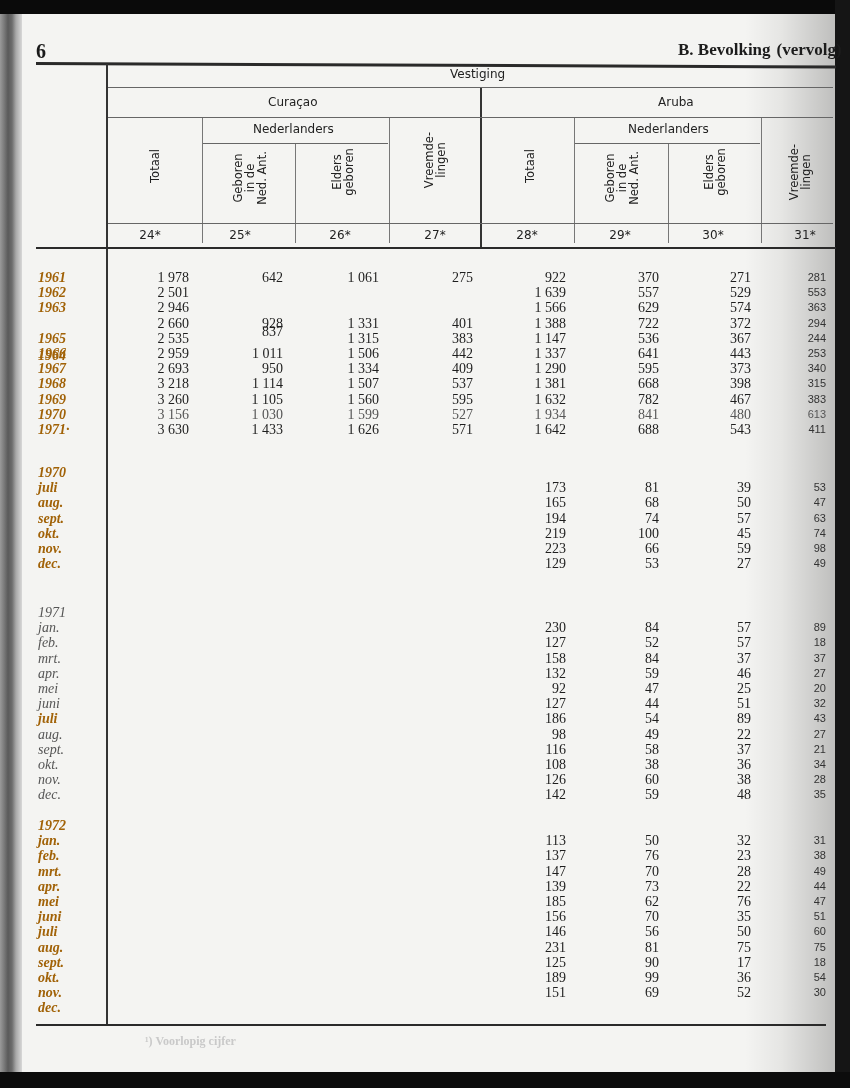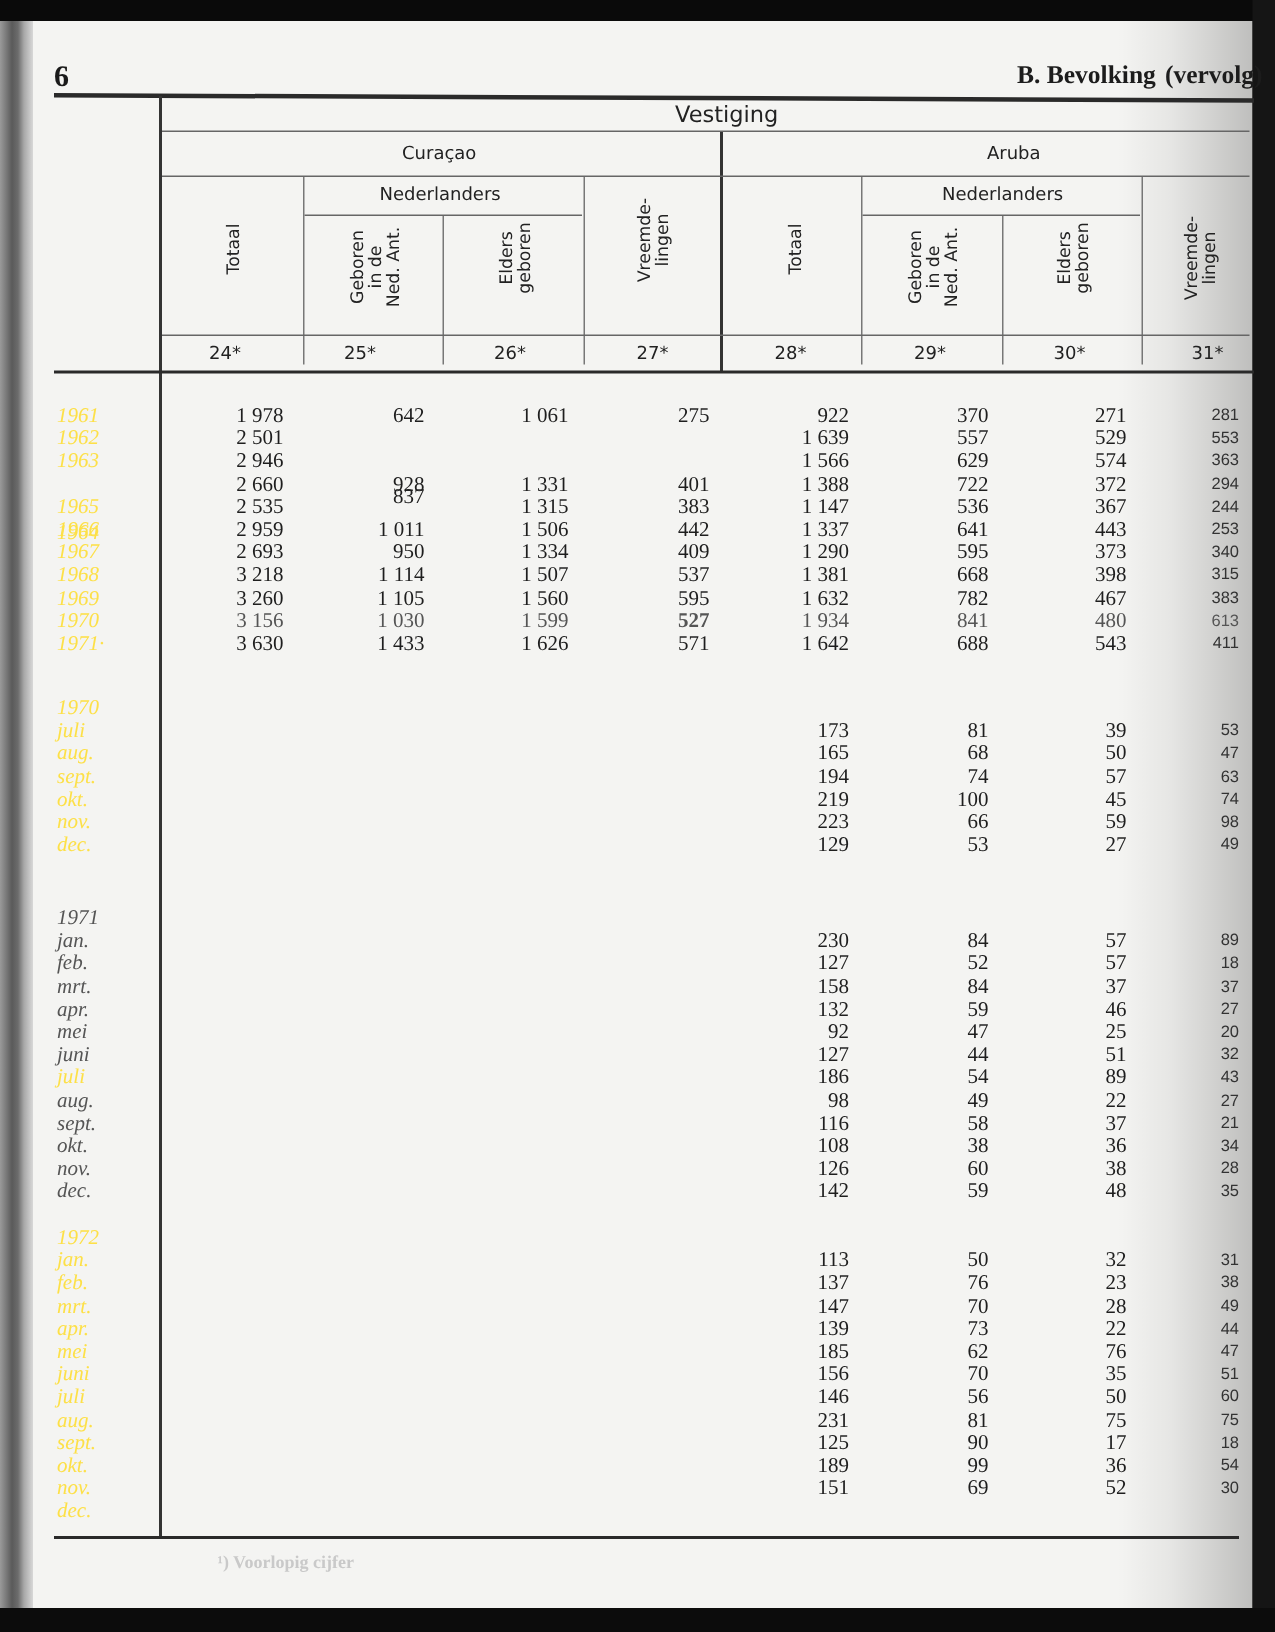--- a/index.html
+++ b/index.html
@@ -21,21 +21,21 @@
   .rule-bot{position:absolute;left:36px;top:1024px;width:790px;height:2px;background:#2a2a2a;}
   .stub-line{position:absolute;left:106px;top:64px;width:2px;height:962px;background:#333;}
 
   .hdr{position:absolute;font-family:"DejaVu Sans",sans-serif;color:#222;font-size:12px;}
   .hline{position:absolute;height:1px;background:#666;}
   .vline{position:absolute;width:1px;background:#777;}
   .vline.dark{width:2px;background:#333;}
   .rot{position:absolute;transform:rotate(-90deg);transform-origin:center;text-align:center;font-family:"DejaVu Sans",sans-serif;font-size:11.5px;line-height:12px;color:#222;white-space:pre;}
   .colnum{position:absolute;top:228px;font-family:"DejaVu Sans",sans-serif;font-size:12px;color:#222;text-align:center;}
 
-  .rowlabel{position:absolute;left:38px;font-style:italic;font-weight:normal;font-size:14px;color:#fde047;line-height:15.2px;}
+  .rowlabel{position:absolute;left:38px;font-style:italic;font-weight:bold;font-size:14px;color:#a16207;line-height:15.2px;}
   .rowlabel.light{font-weight:normal;color:#555;}
   .num{position:absolute;text-align:right;font-size:14px;line-height:15.2px;color:#1e1e1e;white-space:nowrap;}
   .num.sm{font-size:11px;color:#333;font-family:"Liberation Sans Narrow","Liberation Sans",sans-serif;}
   .num.light{color:#555;}
   .showthrough{position:absolute;left:145px;top:1034px;font-size:12px;color:#c9c9c9;font-weight:bold;font-family:"Liberation Serif",serif;}
 </style>
 </head>
 <body>
 
 <div class="topband"></div>
@@ -44,21 +44,21 @@
 <div class="rightedge"></div>
 <div class="bottomband"></div>
 
 <div class="pagenum">6</div>
 <div class="runhead"><span>B. Bevolking</span><span class="cont">(vervolg)</span></div>
 
 <div class="rule-top"></div>
 <div class="stub-line"></div>
 
 <div>
-  <div class="hdr" style="left:450px;top:67px;font-size:15px;">Vestiging</div>
+  <div class="hdr" style="left:450px;top:67px;font-size:12px;">Vestiging</div>
   <div class="hline" style="left:108px;top:87px;width:725px;"></div>
   <div class="vline dark" style="left:480px;top:88px;height:160px;"></div>
 
   <div class="hdr" style="left:268px;top:95px;">Curaçao</div>
   <div class="hdr" style="left:658px;top:95px;">Aruba</div>
   <div class="hline" style="left:108px;top:117px;width:725px;"></div>
 
   <div class="hdr" style="left:253px;top:122px;">Nederlanders</div>
   <div class="hdr" style="left:628px;top:122px;">Nederlanders</div>
   <div class="hline" style="left:203px;top:143px;width:185px;"></div>
@@ -179,21 +179,21 @@
     <div class="num" style="top: 391.6px; right: 471px;">1 560</div>
     <div class="num" style="top: 391.6px; right: 377px;">595</div>
     <div class="num" style="top: 391.6px; right: 284px;">1 632</div>
     <div class="num" style="top: 391.6px; right: 191px;">782</div>
     <div class="num" style="top: 391.6px; right: 99px;">467</div>
     <div class="num sm" style="top: 391.6px; right: 24px;">383</div>
     <div class="rowlabel" style="top: 406.8px;">1970</div>
     <div class="num light" style="top: 406.8px; right: 661px;">3 156</div>
     <div class="num light" style="top: 406.8px; right: 567px;">1 030</div>
     <div class="num light" style="top: 406.8px; right: 471px;">1 599</div>
-    <div class="num light" style="top: 406.8px; right: 377px; font-weight: bold;">527</div>
+    <div class="num light" style="top: 406.8px; right: 377px;">527</div>
     <div class="num light" style="top: 406.8px; right: 284px;">1 934</div>
     <div class="num light" style="top: 406.8px; right: 191px;">841</div>
     <div class="num light" style="top: 406.8px; right: 99px;">480</div>
     <div class="num sm light" style="top: 406.8px; right: 24px;">613</div>
     <div class="rowlabel" style="top: 422px;">1971·</div>
     <div class="num" style="top: 422px; right: 661px;">3 630</div>
     <div class="num" style="top: 422px; right: 567px;">1 433</div>
     <div class="num" style="top: 422px; right: 471px;">1 626</div>
     <div class="num" style="top: 422px; right: 377px;">571</div>
     <div class="num" style="top: 422px; right: 284px;">1 642</div>

